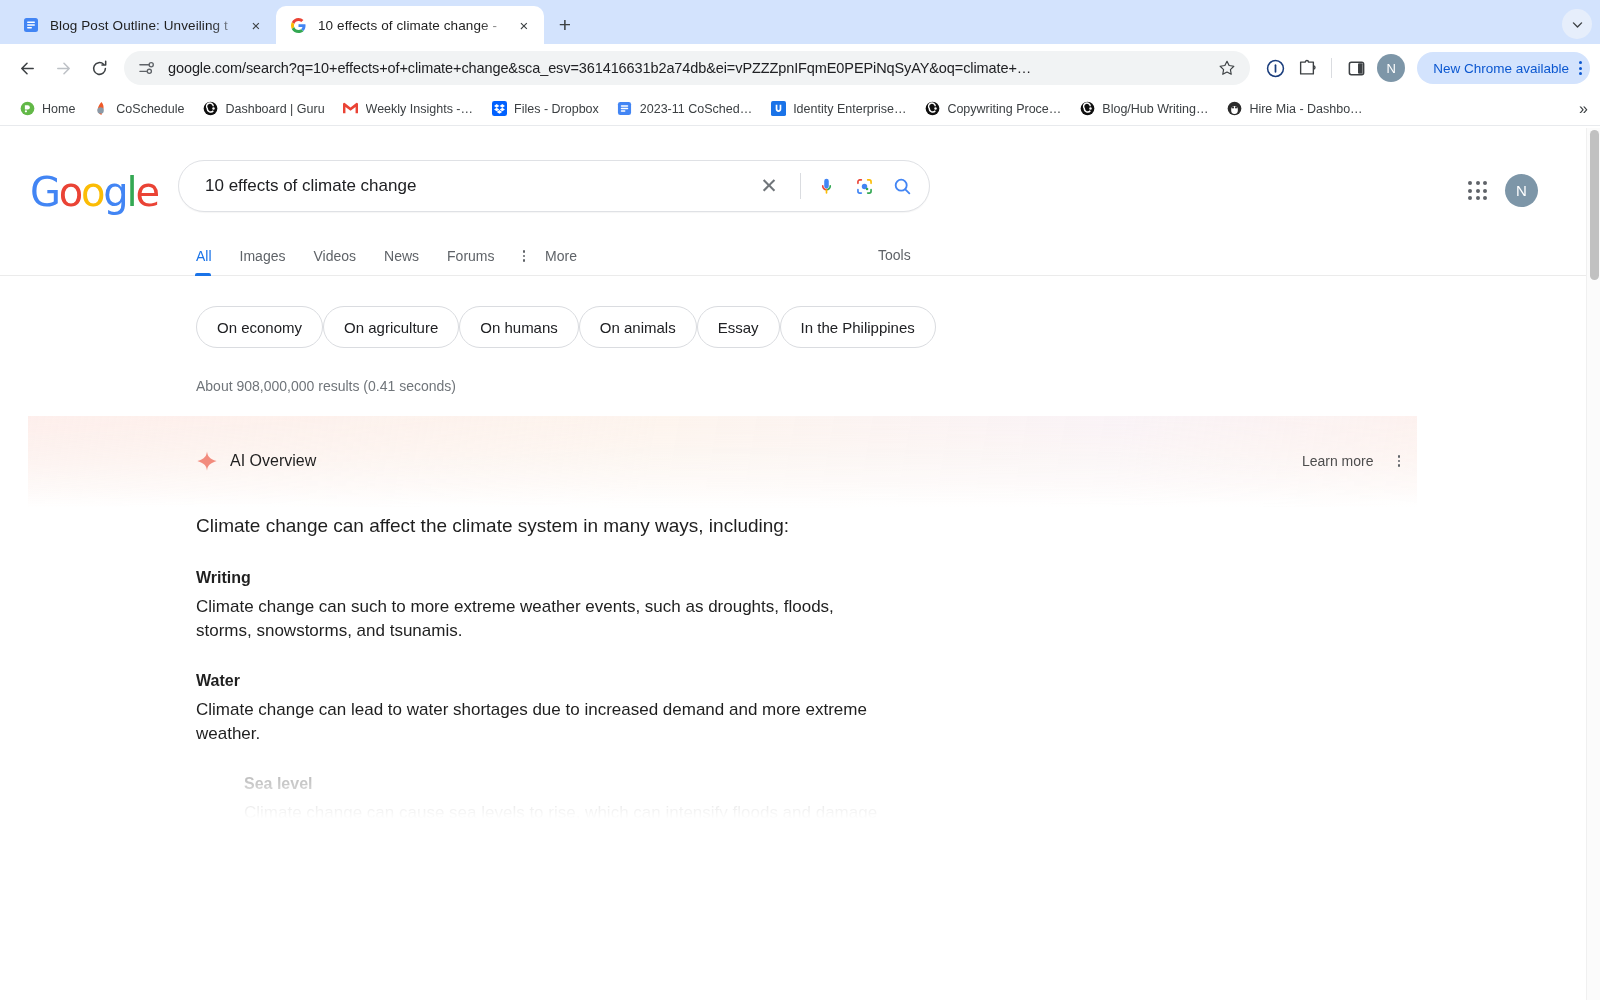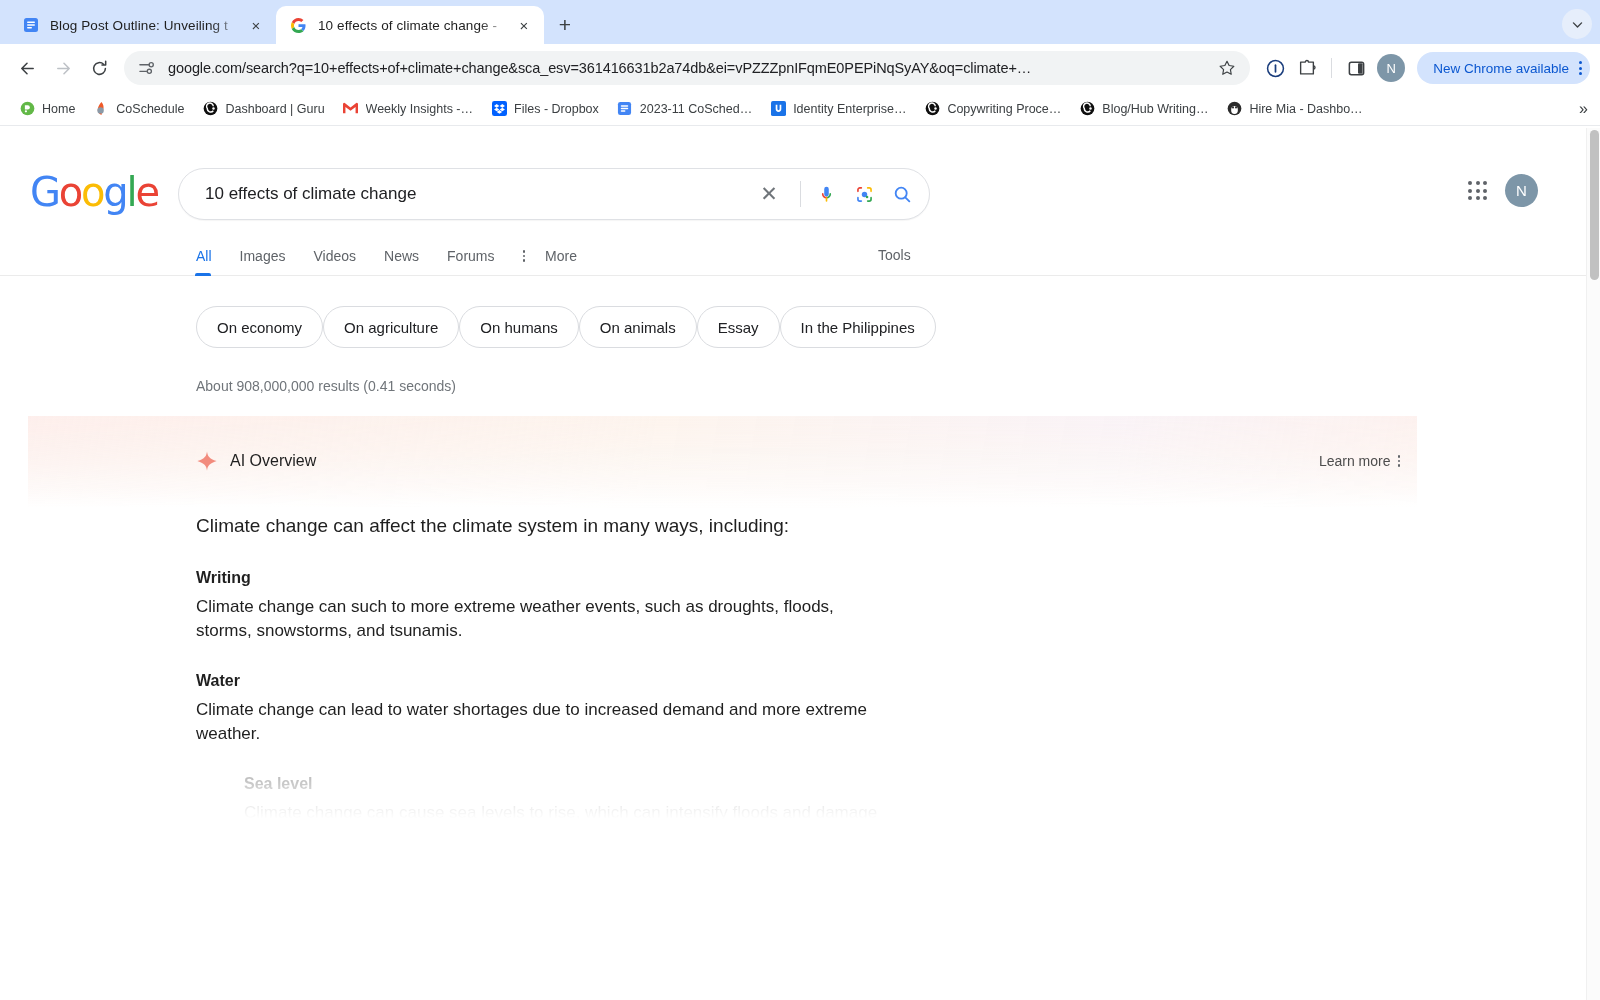--- a/index.html
+++ b/index.html
@@ -147,21 +147,21 @@
   .g-logo span:nth-child(6){color:#EA4335}
 
   .searchbox {
     position: absolute; left: 178px; top: 160px;
     width: 752px; height: 52px;
     border: 1px solid #dfe1e5; border-radius: 26px;
     background: #fff; display: flex; align-items: center;
     padding: 0 14px 0 26px;
     box-shadow: 0 1px 1px rgba(0,0,0,.04);
   }
-  .searchbox { top: 40px; }
+  .searchbox { top: 32px; }
   .search-input-text {
     flex: 1 1 auto; font-size: 17px; color: #202124;
   }
   .sb-icon { width: 26px; height: 26px; display:flex; align-items:center; justify-content:center; flex:0 0 26px;}
   .sb-clear { font-size: 21px; color: #70757a; font-weight: 300; margin-right: 6px;}
   .sb-divider { width:1px; height:26px; background:#dadce0; margin:0 12px; flex:0 0 1px;}
 
   .head-right { position: absolute; right: 62px; top: 46px; display: flex; align-items: center; gap: 18px; }
   .grid9 { display: grid; grid-template-columns: repeat(3,4px); grid-gap: 3.5px; }
   .grid9 i { width:4px;height:4px;border-radius:50%;background:#5f6368;display:block;}
@@ -212,21 +212,21 @@
     position: absolute; left: 28px; top: 0; width: 1389px; height: 92px;
     background: linear-gradient(100deg, rgba(253,238,235,.85) 0%, rgba(253,245,235,.5) 45%, rgba(247,243,252,.55) 78%, rgba(253,241,238,.7) 100%);
     -webkit-mask-image: linear-gradient(180deg,#000 0%,rgba(0,0,0,.45) 55%,transparent 100%);
     mask-image: linear-gradient(180deg,#000 0%,rgba(0,0,0,.45) 55%,transparent 100%);
     pointer-events: none;
   }
   .ai-inner { position: relative; padding: 34px 0 0 196px; width: 1420px; }
   .ai-head { display: flex; align-items: center; width: 1204px; }
   .ai-spark { width: 22px; height: 22px; flex: 0 0 22px; margin-right: 12px; }
   .ai-title { font-size: 16px; color: #1f1f1f; }
-  .ai-head-right { margin-left: auto; display: flex; align-items: center; gap: 7px; text-align: right; }
+  .ai-head-right { margin-left: auto; display: flex; align-items: center; gap: 24px; text-align: right; }
   .ai-learn { font-size: 14px; color: #4d4d4d; }
 
   .ai-lead { margin-top: 40px; font-size: 19px; color: #1f1f1f; line-height: 1.45; }
   .ai-sec-h { margin-top: 29px; font-size: 16px; font-weight: 700; color: #1f1f1f; }
   .ai-sec-b { margin-top: 8px; font-size: 17px; color: #1f1f1f; line-height: 1.42; max-width: 690px; }
 
   .ai-fade { position: relative; margin-top: 29px; height: 58px; overflow: hidden; }
   .ai-fade-in {
     -webkit-mask-image: linear-gradient(180deg, rgba(0,0,0,.30) 0%, rgba(0,0,0,.13) 48%, transparent 88%);
     mask-image: linear-gradient(180deg, rgba(0,0,0,.30) 0%, rgba(0,0,0,.13) 48%, transparent 88%);

